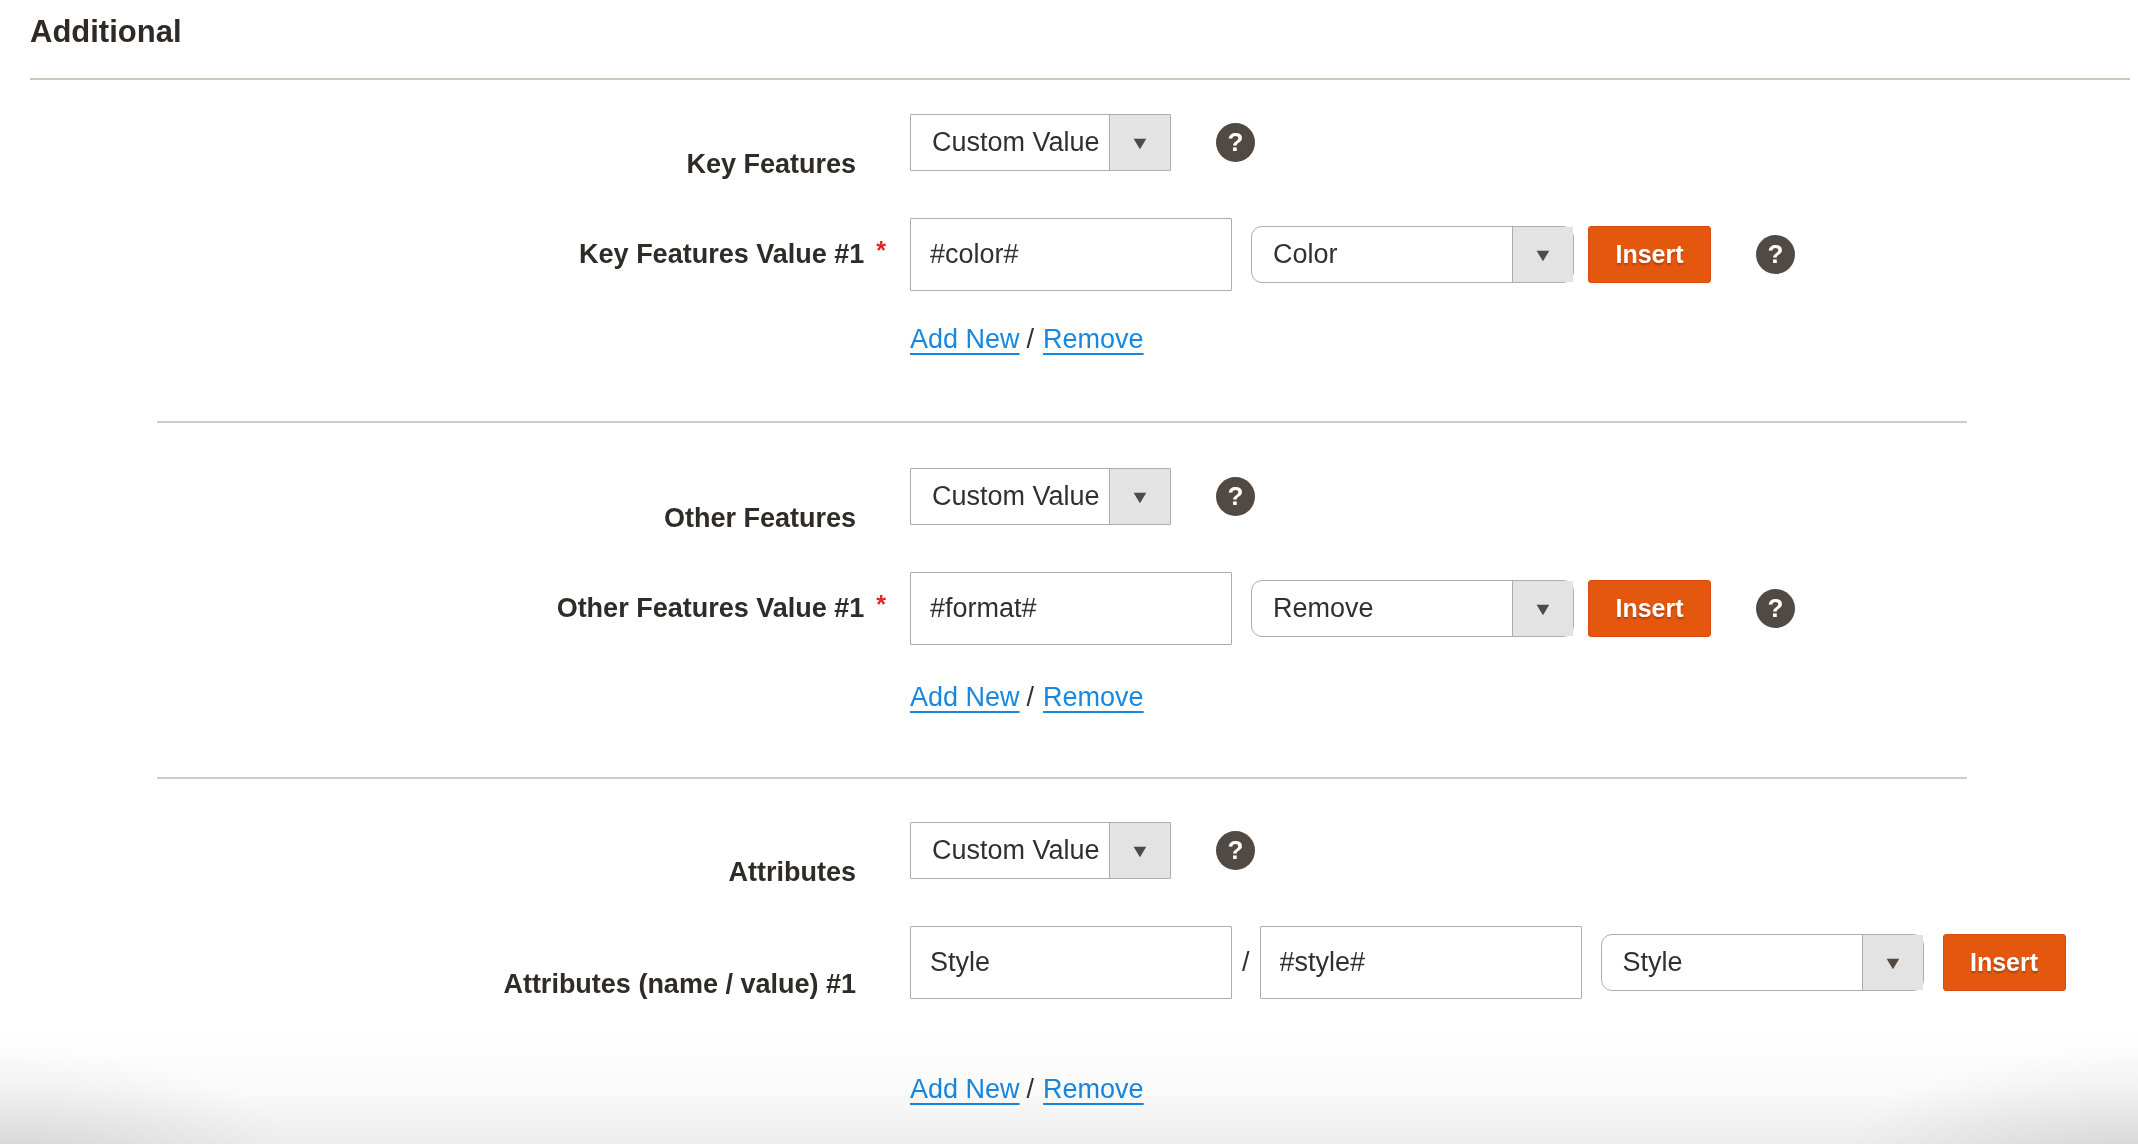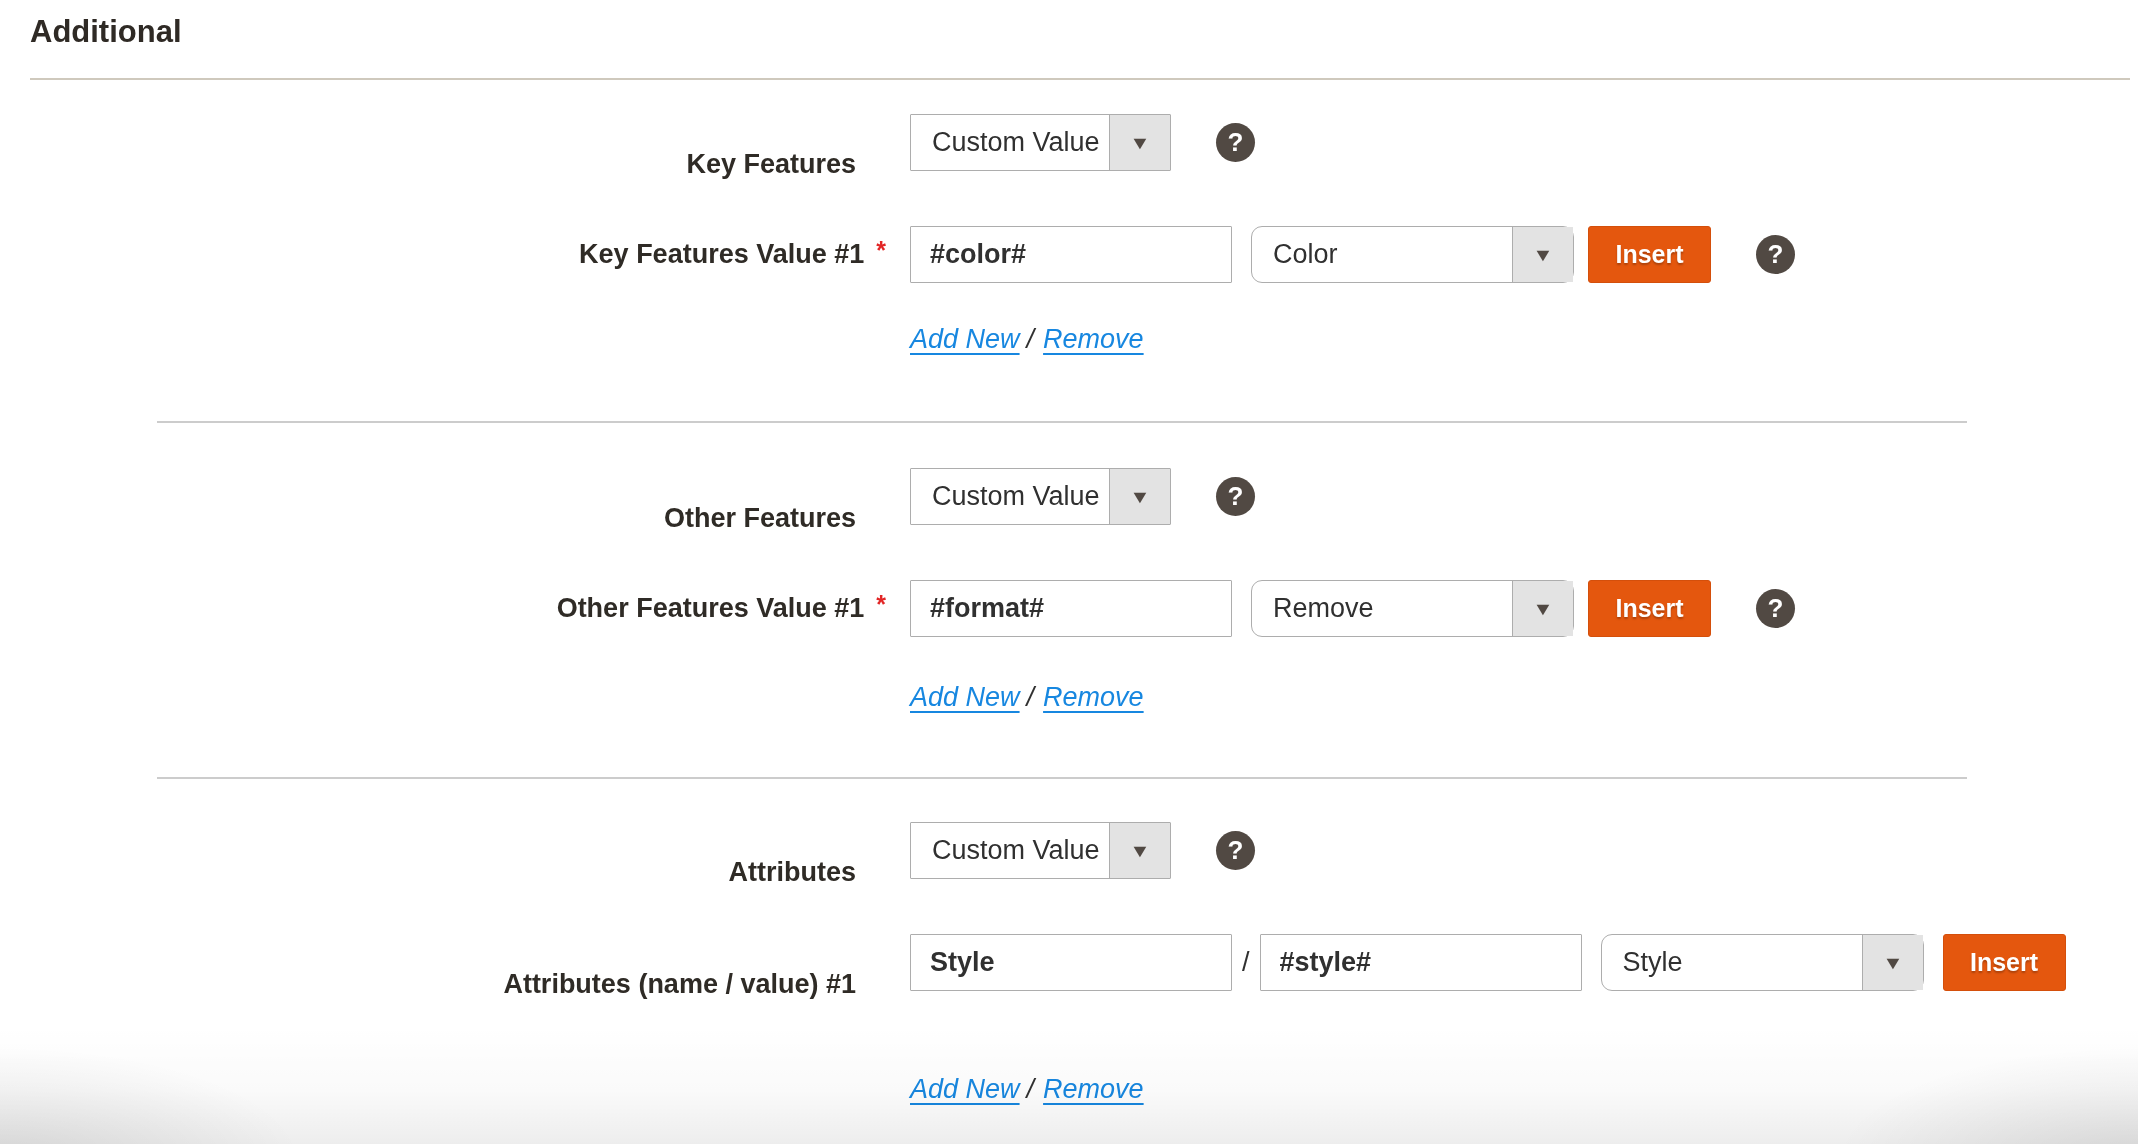--- a/index.html
+++ b/index.html
@@ -52,24 +52,24 @@
   }
   .msel.type .msel-txt { width: 198px; }
   .msel.val  .msel-txt { width: 260px; }
   .msel-btn {
     width: 61px; flex: none; background: #e3e3e3; border-left: 1px solid #adadad;
     display: flex; align-items: center; justify-content: center;
   }
   .tri { color: #514943; font-size: 18px; line-height: 1; transform: scaleX(1.2); }
 
   .tinput {
-    width: 322px; height: 57px; flex: none;
+    width: 322px; height: 73px; flex: none;
     border: 1px solid #adadad; border-radius: 1px;
     padding: 0 19px; font-size: 27px; color: #303030;
-    font-family: inherit; background: #ffffff; outline: none; font-weight: bold;
+    font-family: inherit; background: #ffffff; outline: none;
   }
 
   .gap19 { margin-left: 19px; border-radius: 11px; }
 
   .btn-insert {
     width: 123px; height: 57px; flex: none; margin-left: 14px;
     background: #e4570e; border: 1px solid #d44f0b; border-radius: 3px;
     color: #ffffff; font-weight: bold; font-size: 25px; font-family: inherit;
     text-shadow: 0 2px 2px rgba(0,0,0,0.25); cursor: pointer;
   }
@@ -77,21 +77,21 @@
 
   .help {
     width: 39px; height: 39px; flex: none; margin-left: 45px;
     border-radius: 50%; background: #514943;
     display: flex; align-items: center; justify-content: center; cursor: pointer;
   }
   .q { color: #ffffff; font-size: 26px; font-weight: bold; line-height: 1; transform: translateY(-1px); }
 
   .slash { font-size: 27px; color: #303030; margin: 0 10px; flex: none; }
 
-  .links-row { position: absolute; left: 910px; font-size: 27px; font-style: italic; }
+  .links-row { position: absolute; left: 910px; font-size: 27px; }
   .links-row a {
     color: #1787e0; text-decoration: underline;
     text-decoration-thickness: 2px; text-underline-offset: 5px; cursor: pointer;
   }
   .links-sep { color: #303030; margin: 0 9px 0 7px; }
 
   .bottom-shade {
     position: absolute; left: 0; bottom: 0; width: 2138px; height: 120px;
     pointer-events: none;
     background:

